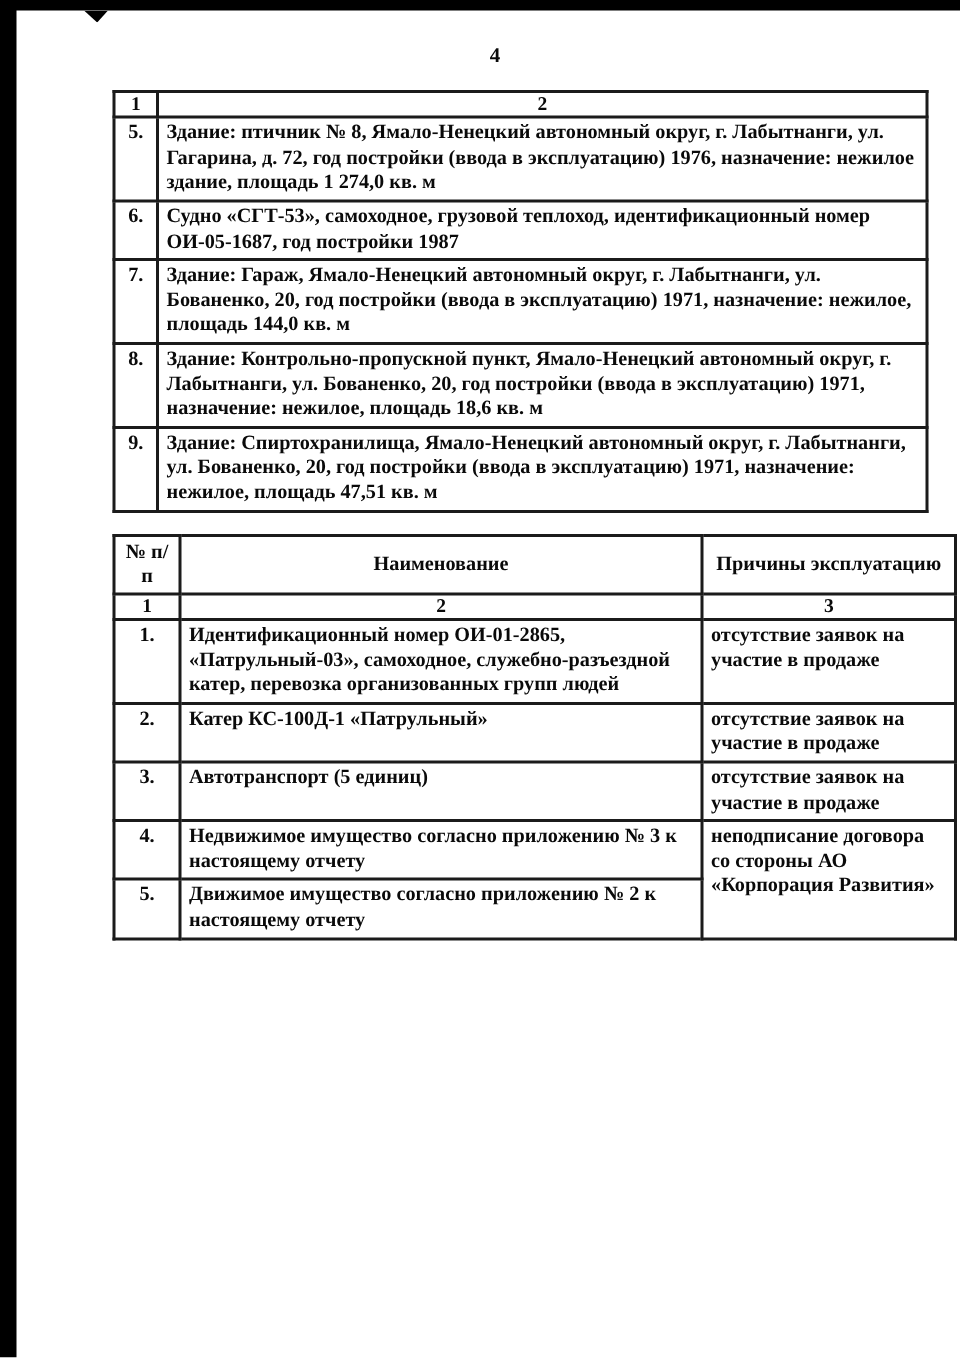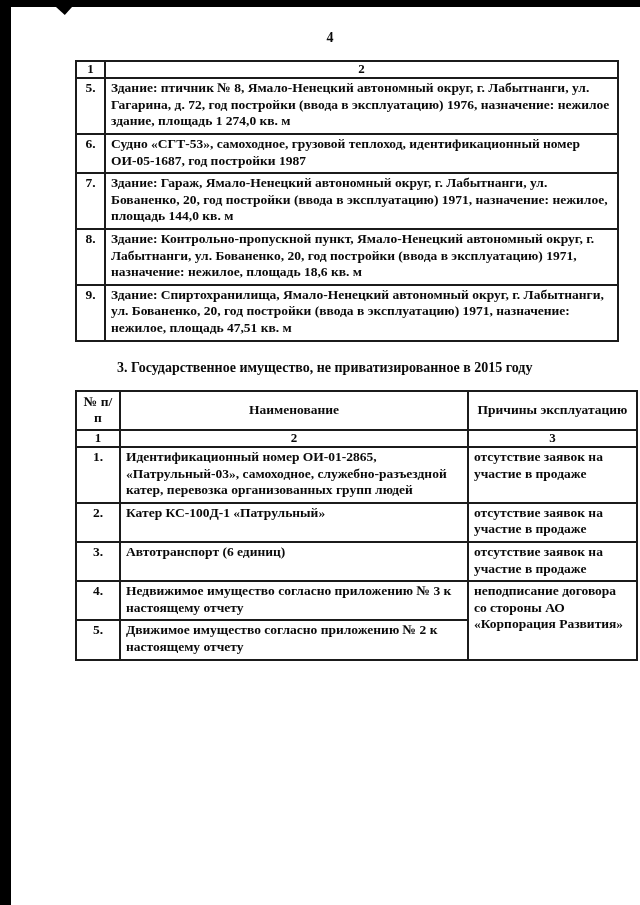--- a/index.html
+++ b/index.html
@@ -122,21 +122,20 @@
       <td class="num-cell">8.</td>
       <td>Здание: Контрольно-пропускной пункт, Ямало-Ненецкий автономный округ, г. Лабытнанги, ул. Бованенко, 20, год постройки (ввода в эксплуатацию) 1971, назначение: нежилое, площадь 18,6 кв. м</td>
     </tr>
     <tr>
       <td class="num-cell">9.</td>
       <td>Здание: Спиртохранилища, Ямало-Ненецкий автономный округ, г. Лабытнанги, ул. Бованенко, 20, год постройки (ввода в эксплуатацию) 1971, назначение: нежилое, площадь  47,51 кв. м</td>
     </tr>
   </tbody>
     </table>
 
-  <div class="section-heading">3. Государственное имущество, не приватизированное в 2015 году</div>
 
   <table>
     <tbody>
         <tr class="t2-head">
       <td class="t2-num">№ п/п</td>
       <td class="t2-name">Наименование</td>
       <td class="t2-reason">Причины эксплуатацию</td>
     </tr>
     <tr class="colnum-row">
       <td>1</td>
@@ -148,21 +147,21 @@
       <td>Идентификационный номер ОИ-01-2865, «Патрульный-03», самоходное, служебно-разъездной катер, перевозка организованных групп людей</td>
       <td>отсутствие заявок на участие в продаже</td>
     </tr>
     <tr>
       <td class="num-cell">2.</td>
       <td>Катер КС-100Д-1 «Патрульный»</td>
       <td>отсутствие заявок на участие в продаже</td>
     </tr>
     <tr>
       <td class="num-cell">3.</td>
-      <td>Автотранспорт (6 единиц)</td>
+      <td>Автотранспорт (5 единиц)</td>
       <td>отсутствие заявок на участие в продаже</td>
     </tr>
     <tr>
       <td class="num-cell">4.</td>
       <td>Недвижимое имущество согласно приложению № 3 к настоящему отчету</td>
       <td rowspan="2">неподписание договора со стороны АО «Корпорация Развития»</td>
     </tr>
     <tr>
       <td class="num-cell">5.</td>
       <td>Движимое имущество согласно приложению № 2 к настоящему отчету</td>

